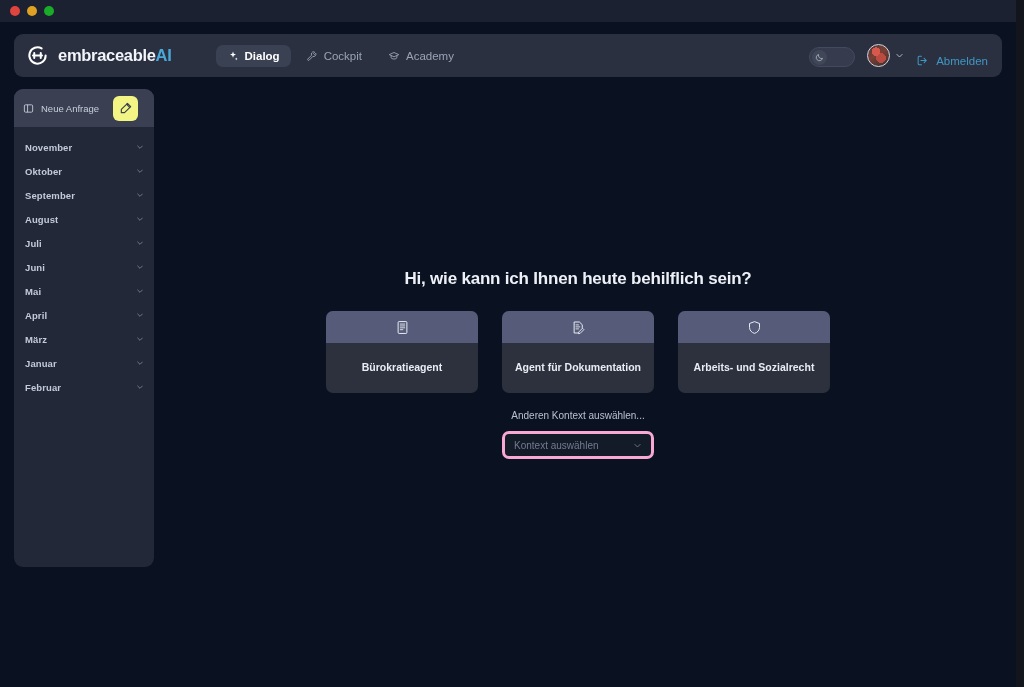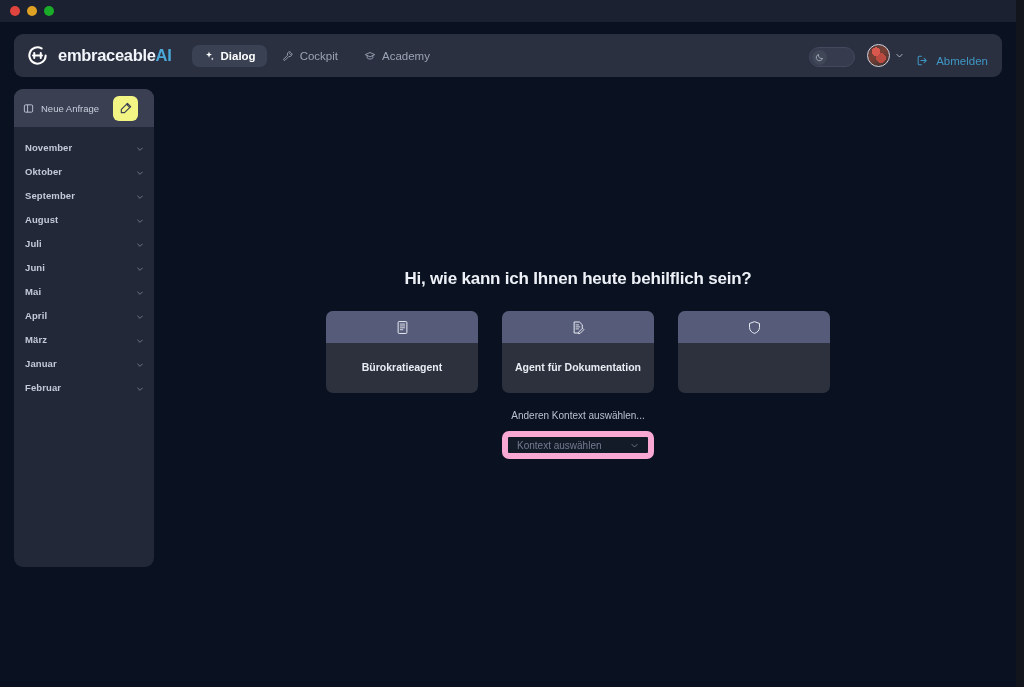--- a/index.html
+++ b/index.html
@@ -50,21 +50,21 @@
   .brand-mark {
     width: 23px; height: 23px; flex: 0 0 23px;
     display: block;
   }
   .brand-text {
     font-size: 16.5px; font-weight: bold; letter-spacing: -0.3px;
     color: #f2f5fa; white-space: nowrap;
   }
   .brand-text .ai { color: #4aa8d8; }
 
-  .nav { display: flex; align-items: center; gap: 4px; margin-left: 4px; }
+  .nav { display: flex; align-items: center; gap: 4px; margin-left: 28px; }
   .nav-item {
     display: flex; align-items: center; gap: 6px;
     padding: 5px 11px; border-radius: 7px;
     font-size: 11.5px; color: #9aa3b4; white-space: nowrap;
     cursor: pointer;
   }
   .nav-item .ico { width: 12px; height: 12px; display: block; flex: 0 0 12px; }
   .nav-item.active { background: #3a4153; color: #ffffff; font-weight: bold; }
 
   .header-right {
@@ -126,21 +126,21 @@
   .compose-btn {
     width: 25px; height: 25px; flex: 0 0 25px;
     background: #f2f484; border-radius: 6px;
     display: flex; align-items: center; justify-content: center;
     cursor: pointer;
   }
   .compose-btn svg { width: 14px; height: 14px; display: block; }
 
   .month-list { padding: 8px 0 0 0; }
   .month-item {
-    display: flex; align-items: flex-end;
+    display: flex; align-items: center;
     padding: 6.5px 10px 6.5px 11px;
     cursor: pointer;
   }
   .month-label {
     font-size: 9.5px; color: #c3cad8; font-weight: bold;
     letter-spacing: 0.1px; flex: 1 1 auto;
   }
   .month-item .chev { width: 8px; height: 8px; opacity: .75; }
 
   
@@ -178,21 +178,21 @@
     text-align: right; line-height: 1.3;
   }
 
   .ctx-label {
     margin-top: 17px; font-size: 10px; color: #b9c1d0;
     text-align: center;
   }
   .ctx-select {
     margin-top: 10px;
     width: 152px; height: 28px;
-    border: 6px solid #f9a8d4; border-radius: 7px;
+    border: 3px solid #f9a8d4; border-radius: 7px;
     background: #131a28;
     display: flex; align-items: center;
     padding: 0 9px; cursor: pointer;
   }
   .ctx-placeholder {
     flex: 1 1 auto; font-size: 10px; color: #737c90;
   }
   .ctx-select .chev { width: 9px; height: 9px; opacity: .8; }
 </style>
 </head>
@@ -385,20 +385,23 @@
               <span class="card-title">Agent für Dokumentation</span>
             </div>
           </div>
 
           <div class="card">
             <div class="card-head">
               <svg viewBox="0 0 24 24">
                 <path d="M12 2.6l8 3v6.1c0 5-3.4 8.3-8 9.7-4.6-1.4-8-4.7-8-9.7V5.6z" fill="none" stroke="#e8ecf3" stroke-width="1.6" stroke-linejoin="round"></path>
               </svg>
             </div>
+            <div class="card-body">
+              <span class="card-title">Arbeits- und Sozialrecht</span>
+            </div>
           </div>
 
         </div>
 
         <div class="ctx-label">Anderen Kontext auswählen...</div>
 
         <div class="ctx-select">
           <span class="ctx-placeholder">Kontext auswählen</span>
           <svg class="chev" viewBox="0 0 24 24">
             <path d="M5 9l7 7 7-7" fill="none" stroke="#8b94a7" stroke-width="2.4" stroke-linecap="round" stroke-linejoin="round"></path>

